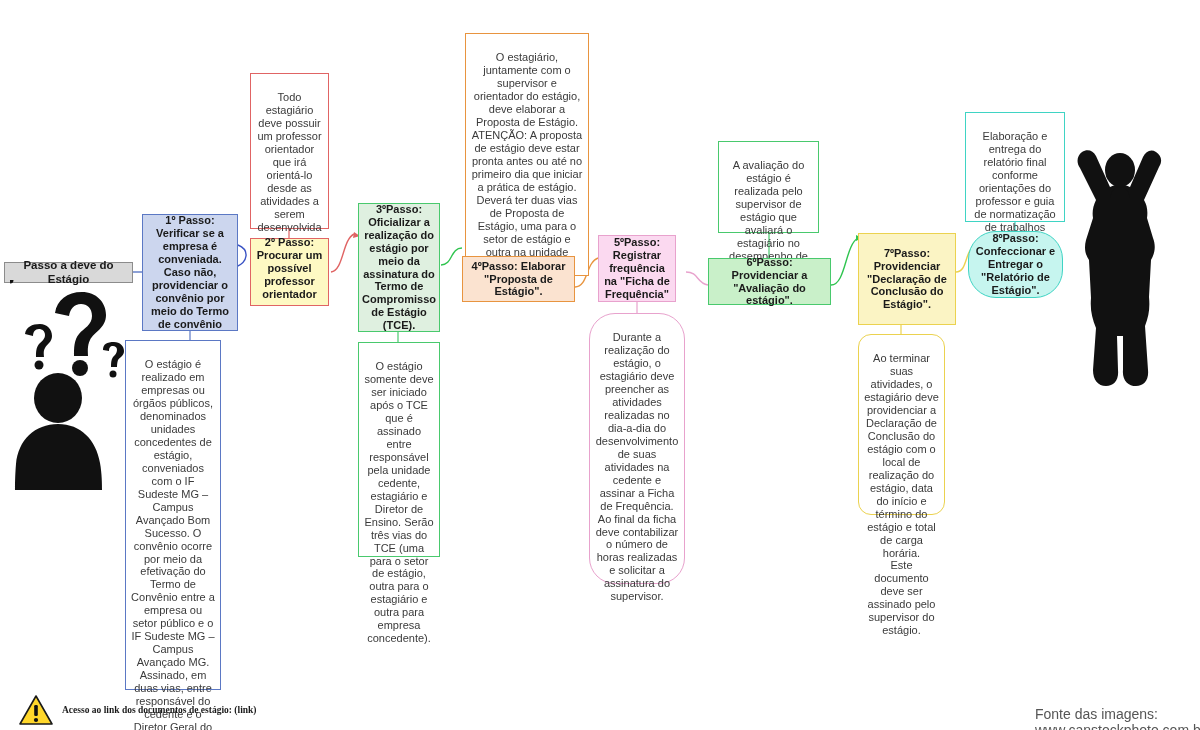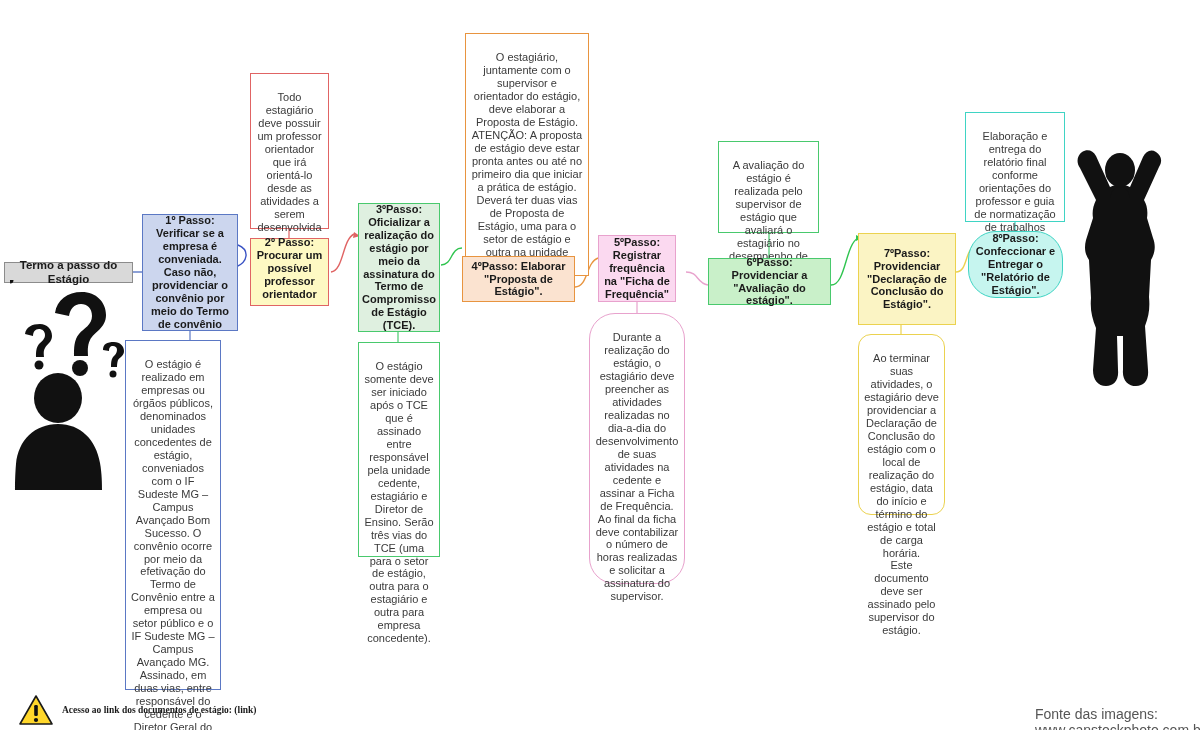--- a/index.html
+++ b/index.html
@@ -120,21 +120,21 @@
     <polygon points="856,235 862,238 856,241" fill="#2fc44f"></polygon>
 
     <path d="M901,325 L901,334" stroke="#ebd24f" stroke-width="1.2" fill="none"></path>
 
     <path d="M956,272 C968,272 964,250 976,245" stroke="#ebd24f" stroke-width="1.4" fill="none"></path>
 
     <path d="M1015,222 L1015,231" stroke="#3fd4c4" stroke-width="1.2" fill="none"></path>
   </svg>
 
   <div class="node root" style="left:4px; top:262px; width:129px; height:21px;">
-    <span>Termo a passo do Estágio</span>
+    <span>Passo a deve do Estágio</span>
   </div>
 
   <div class="node step c-blue" style="left:142px; top:214px; width:96px; height:117px;">
     <span>1º Passo:
 Verificar se a empresa é conveniada.
 Caso não, providenciar o convênio por meio do Termo de convênio</span>
   </div>
   <div class="node detail c-blue" style="left:125px; top:340px; width:96px; height:350px;">
     <span>O estágio é realizado em empresas ou órgãos públicos, denominados unidades concedentes de estágio, conveniados com o IF Sudeste MG –Campus Avançado Bom Sucesso. O convênio ocorre por meio da efetivação do Termo de Convênio entre a empresa ou setor público e o IF Sudeste MG – Campus Avançado MG.
 Assinado, em duas vias, entre responsável do cedente e o Diretor Geral do Campus. Uma via ficará arquivada no setor de estágios.</span>

